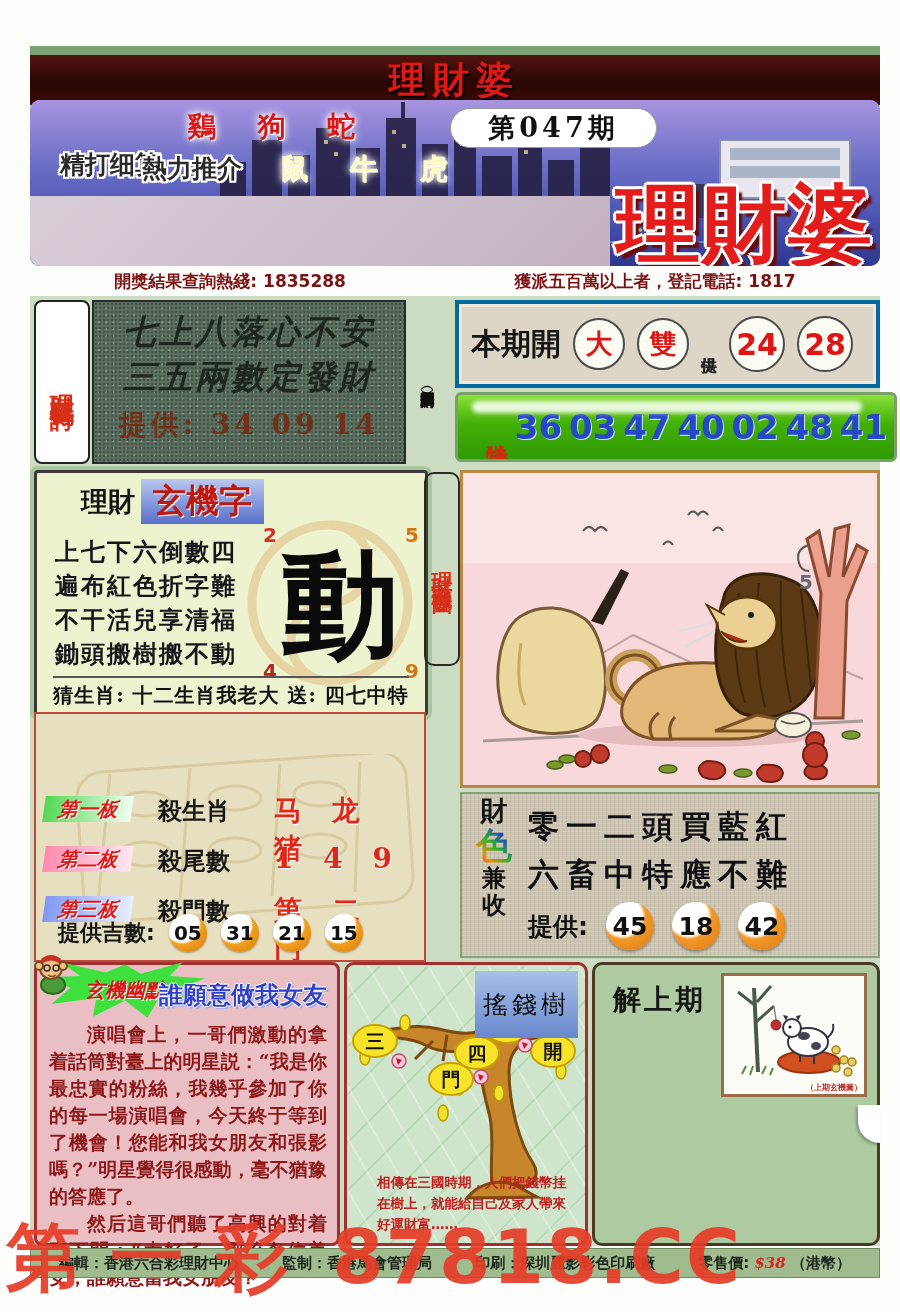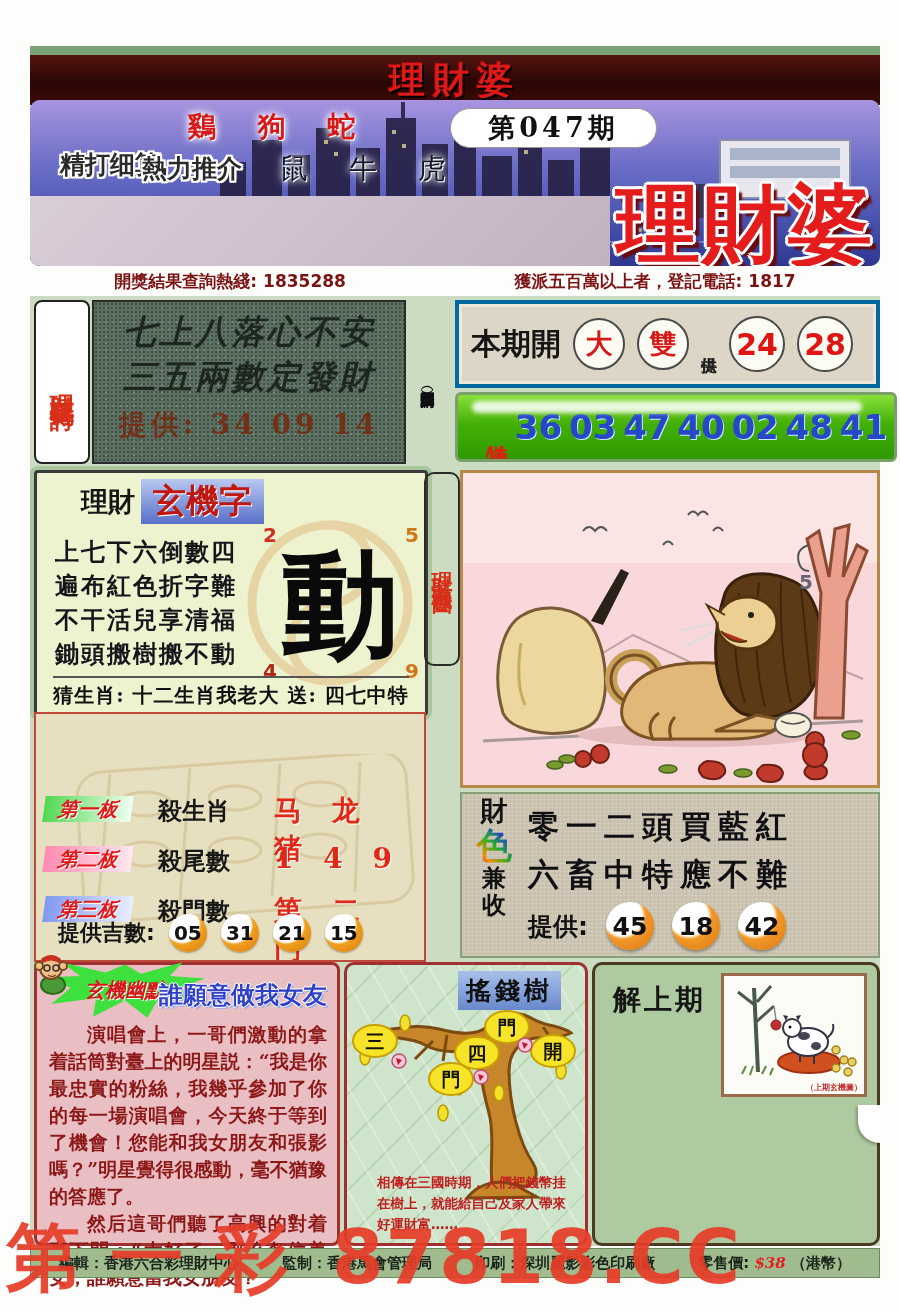--- a/index.html
+++ b/index.html
@@ -17,21 +17,21 @@
   .banner1 .t{font-size:36px;font-weight:900;color:#e01818;letter-spacing:8px;
     text-shadow:2px 2px 1px #000,-1px -1px 0 #7a0a0a;}
 
   
   .banner2{left:30px;top:100px;width:850px;height:166px;border-radius:10px;overflow:hidden;background:#6f74c8;}
   .outline-w{text-shadow:-2px 0 #fff,2px 0 #fff,0 -2px #fff,0 2px #fff,-2px -2px #fff,2px 2px #fff,-2px 2px #fff,2px -2px #fff;}
   .slogan1{left:30px;top:12px;font-size:25px;font-weight:900;color:#2a2a2a;margin-top:36px;}
   .animals1{left:158px;top:8px;font-size:28px;font-weight:900;color:#d81818;letter-spacing:16px;
     text-shadow:0 0 6px #fff,0 0 10px #fff,1px 1px 0 #fff;}
   .slogan2{left:112px;top:52px;font-size:25px;font-weight:900;color:#2a2a2a;}
-  .animals2{left:250px;top:50px;font-size:28px;font-weight:400;color:#0f172a;letter-spacing:16px;
+  .animals2{left:250px;top:50px;font-size:28px;font-weight:700;color:#fef9c3;letter-spacing:16px;
     text-shadow:0 0 6px #fff,0 0 10px #fff,1px 1px 0 #fff;}
   .issue{left:420px;top:8px;width:205px;height:38px;background:#fff;border-radius:20px;border:1px solid #999;
     display:flex;align-items:center;justify-content:center;font-size:27px;font-weight:700;color:#111;letter-spacing:4px;}
   .brand{right:6px;bottom:0px;font-size:84px;line-height:1;font-weight:900;color:#e41c1c;letter-spacing:2px;
     text-shadow:-3px 0 #fff,3px 0 #fff,0 -3px #fff,0 3px #fff,-2px -2px #fff,2px 2px #fff,-2px 2px #fff,2px -2px #fff,6px 6px 2px #6a0a0a;}
   .censored{left:0;top:96px;width:580px;height:70px;background:linear-gradient(135deg,#d9cdd8,#c2b2c0);}
 
   
   .hotline{left:30px;top:270px;width:850px;display:flex;justify-content:space-around;
     font-size:17px;font-weight:700;color:#7a1212;}
@@ -139,22 +139,22 @@
     text-shadow:-1px 0 #fff,1px 0 #fff,0 -1px #fff,0 1px #fff,2px 2px 0 #9aa8e8;}
   .humor-body{position:absolute;left:12px;right:10px;top:56px;color:#8c1818;font-weight:700;font-size:19px;
     line-height:1.42;text-align:justify;}
   .humor-body p{margin:0;text-indent:2em;}
   .monkey{position:absolute;left:-8px;top:-14px;}
 
   
   .treep{left:344px;top:962px;width:244px;height:284px;background:#cfe5cb;border:3px solid #a03030;border-radius:10px;box-sizing:border-box;
     background-image:repeating-linear-gradient(60deg,rgba(255,255,255,.3) 0 2px,transparent 2px 26px),
     repeating-linear-gradient(-45deg,rgba(150,195,150,.4) 0 2px,transparent 2px 34px);overflow:hidden;}
-  .tree-title{position:absolute;right:24px;top:6px;font-size:25px;font-weight:700;color:#101010;
-    background:linear-gradient(180deg,#a8c0e8,#6888cc);padding:3px 8px;letter-spacing:4px;}
+  .tree-title{position:absolute;right:7px;top:6px;font-size:25px;font-weight:400;color:#101010;
+    background:linear-gradient(180deg,#a8c0e8,#6888cc);padding:17px 8px;letter-spacing:4px;}
   .tree-cap{position:absolute;left:30px;bottom:8px;width:200px;font-size:13.5px;font-weight:700;color:#c02020;line-height:1.55;}
 
   
   .jiep{left:592px;top:962px;width:288px;height:284px;background:#aecaa0;border:3px solid #4a3a22;border-radius:10px;box-sizing:border-box;}
   .jie-title{position:absolute;left:18px;top:16px;font-size:28px;font-weight:900;color:#151515;letter-spacing:3px;}
   .jie-pic{position:absolute;right:10px;top:8px;width:140px;height:118px;background:#fcfcf6;border:3px solid #9a6a4a;}
   .jie-cap{position:absolute;right:2px;bottom:1px;font-size:8px;font-weight:700;color:#c03030;}
   .curl{position:absolute;right:-3px;top:140px;width:22px;height:38px;background:#fff;border-radius:0 0 0 26px;box-shadow:-2px 2px 3px rgba(0,0,0,.25);}
 
   

